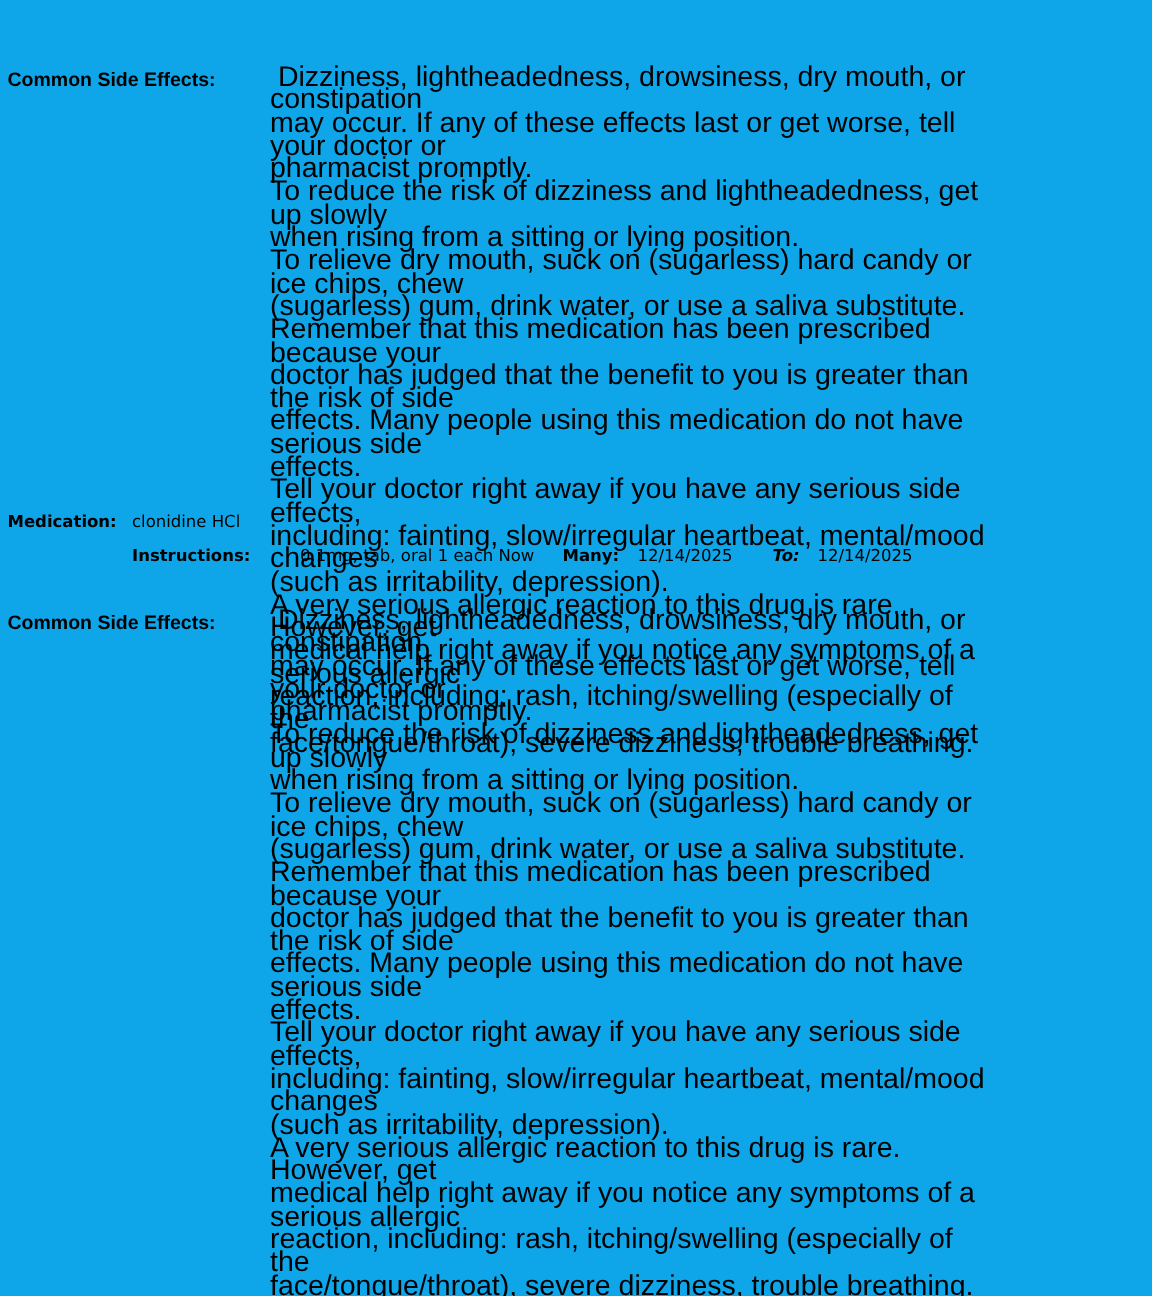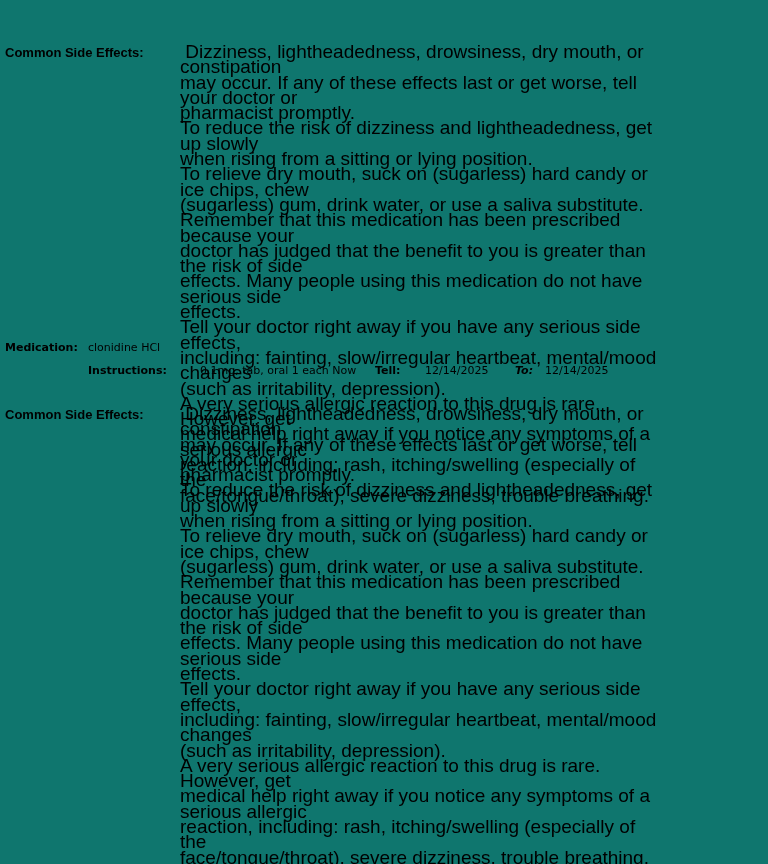--- a/index.html
+++ b/index.html
@@ -4,21 +4,21 @@
 <style>
   html, body {
     margin: 0;
     padding: 0;
     background: #ffffff;
   }
   .page {
     position: relative;
     width: 768px;
     height: 864px;
-    background: #0f766e;
+    background: #0ea5e9;
     overflow: hidden;
     font-family: "Liberation Sans", sans-serif;
     color: #000000;
   }
   
   .se-label {
     position: absolute;
     left: 5px;
     font-size: 13px;
     line-height: 15.3px;
@@ -93,21 +93,21 @@
 face/tongue/throat), severe dizziness, trouble breathing.</div>
 
   <div class="form-row pos-med-row">
     <span class="b x-med-label">Medication:</span>
     <span class="x-med-value">clonidine HCl</span>
   </div>
 
   <div class="form-row pos-inst-row">
     <span class="b x-inst-label">Instructions:</span>
     <span class="x-inst-value">0.1mg, tab, oral 1 each Now</span>
-    <span class="b x-from-label">Tell:</span>
+    <span class="b x-from-label">Many:</span>
     <span class="x-from-value">12/14/2025</span>
     <span class="b x-to-label">To:</span>
     <span class="x-to-value">12/14/2025</span>
   </div>
 
   <div class="se-label pos-se2-label">Common Side Effects:</div>
   <div class="se-text pos-se2-text">&nbsp;Dizziness, lightheadedness, drowsiness, dry mouth, or constipation
 may occur. If any of these effects last or get worse, tell your doctor or
 pharmacist promptly.
 To reduce the risk of dizziness and lightheadedness, get up slowly

